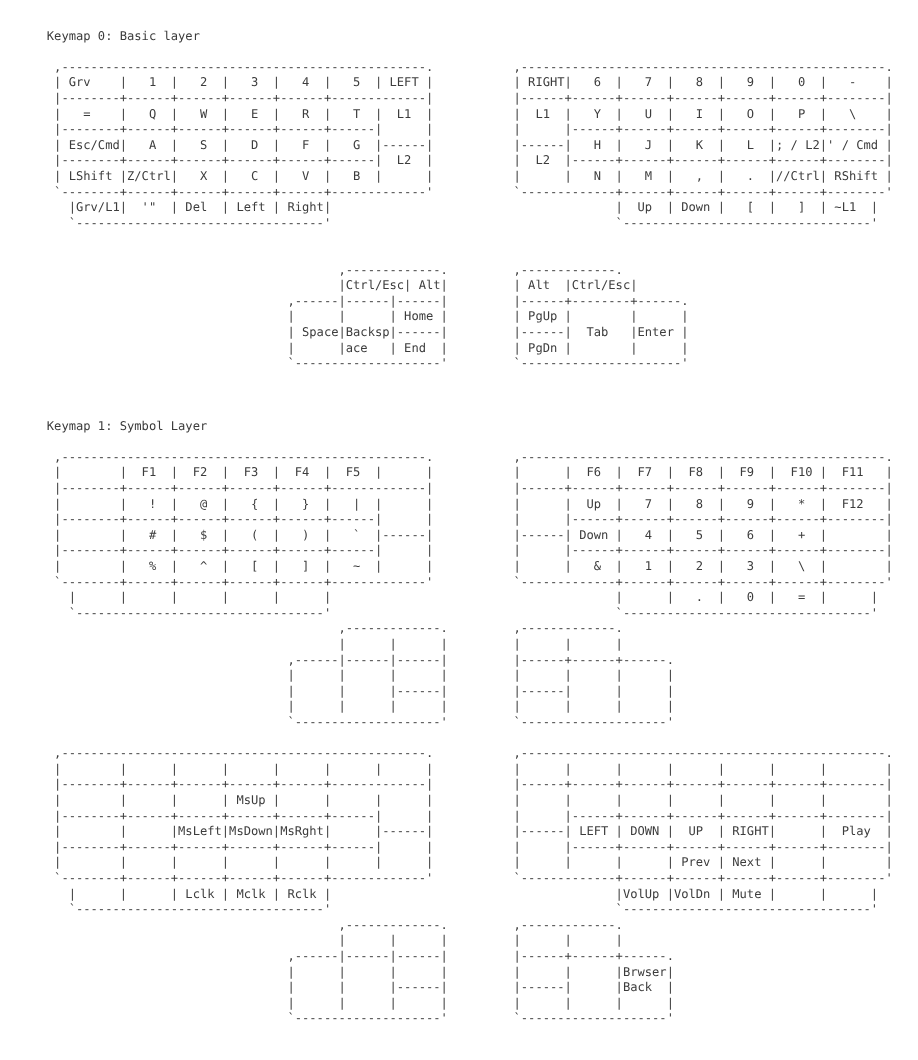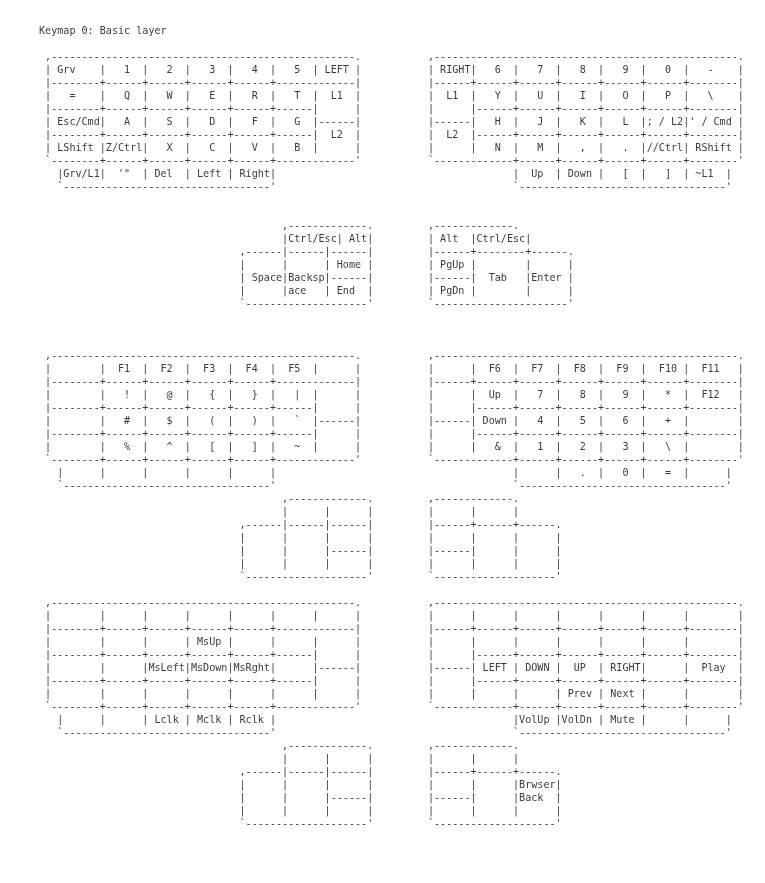--- a/index.html
+++ b/index.html
@@ -47,20 +47,21 @@
                                         ,-------------.         ,-------------.
                                         |Ctrl/Esc| Alt|         | Alt  |Ctrl/Esc|
                                  ,------|------|------|         |------+--------+------.
                                  |      |      | Home |         | PgUp |        |      |
                                  | Space|Backsp|------|         |------|  Tab   |Enter |
                                  |      |ace   | End  |         | PgDn |        |      |
                                  `--------------------'         `----------------------'</pre>
   </section>
 
   <section id="section-1">
+    <pre class="kb-title">Keymap 1: Symbol Layer</pre>
     <pre class="kb-art"> ,--------------------------------------------------.           ,--------------------------------------------------.
  |        |  F1  |  F2  |  F3  |  F4  |  F5  |      |           |      |  F6  |  F7  |  F8  |  F9  |  F10 |  F11   |
  |--------+------+------+------+------+-------------|           |------+------+------+------+------+------+--------|
  |        |   !  |   @  |   {  |   }  |   |  |      |           |      |  Up  |   7  |   8  |   9  |   *  |  F12   |
  |--------+------+------+------+------+------|      |           |      |------+------+------+------+------+--------|
  |        |   #  |   $  |   (  |   )  |   `  |------|           |------| Down |   4  |   5  |   6  |   +  |        |
  |--------+------+------+------+------+------|      |           |      |------+------+------+------+------+--------|
  |        |   %  |   ^  |   [  |   ]  |   ~  |      |           |      |   &amp;  |   1  |   2  |   3  |   \  |        |
  `--------+------+------+------+------+-------------'           `-------------+------+------+------+------+--------'
    |      |      |      |      |      |                                       |      |   .  |   0  |   =  |      |

